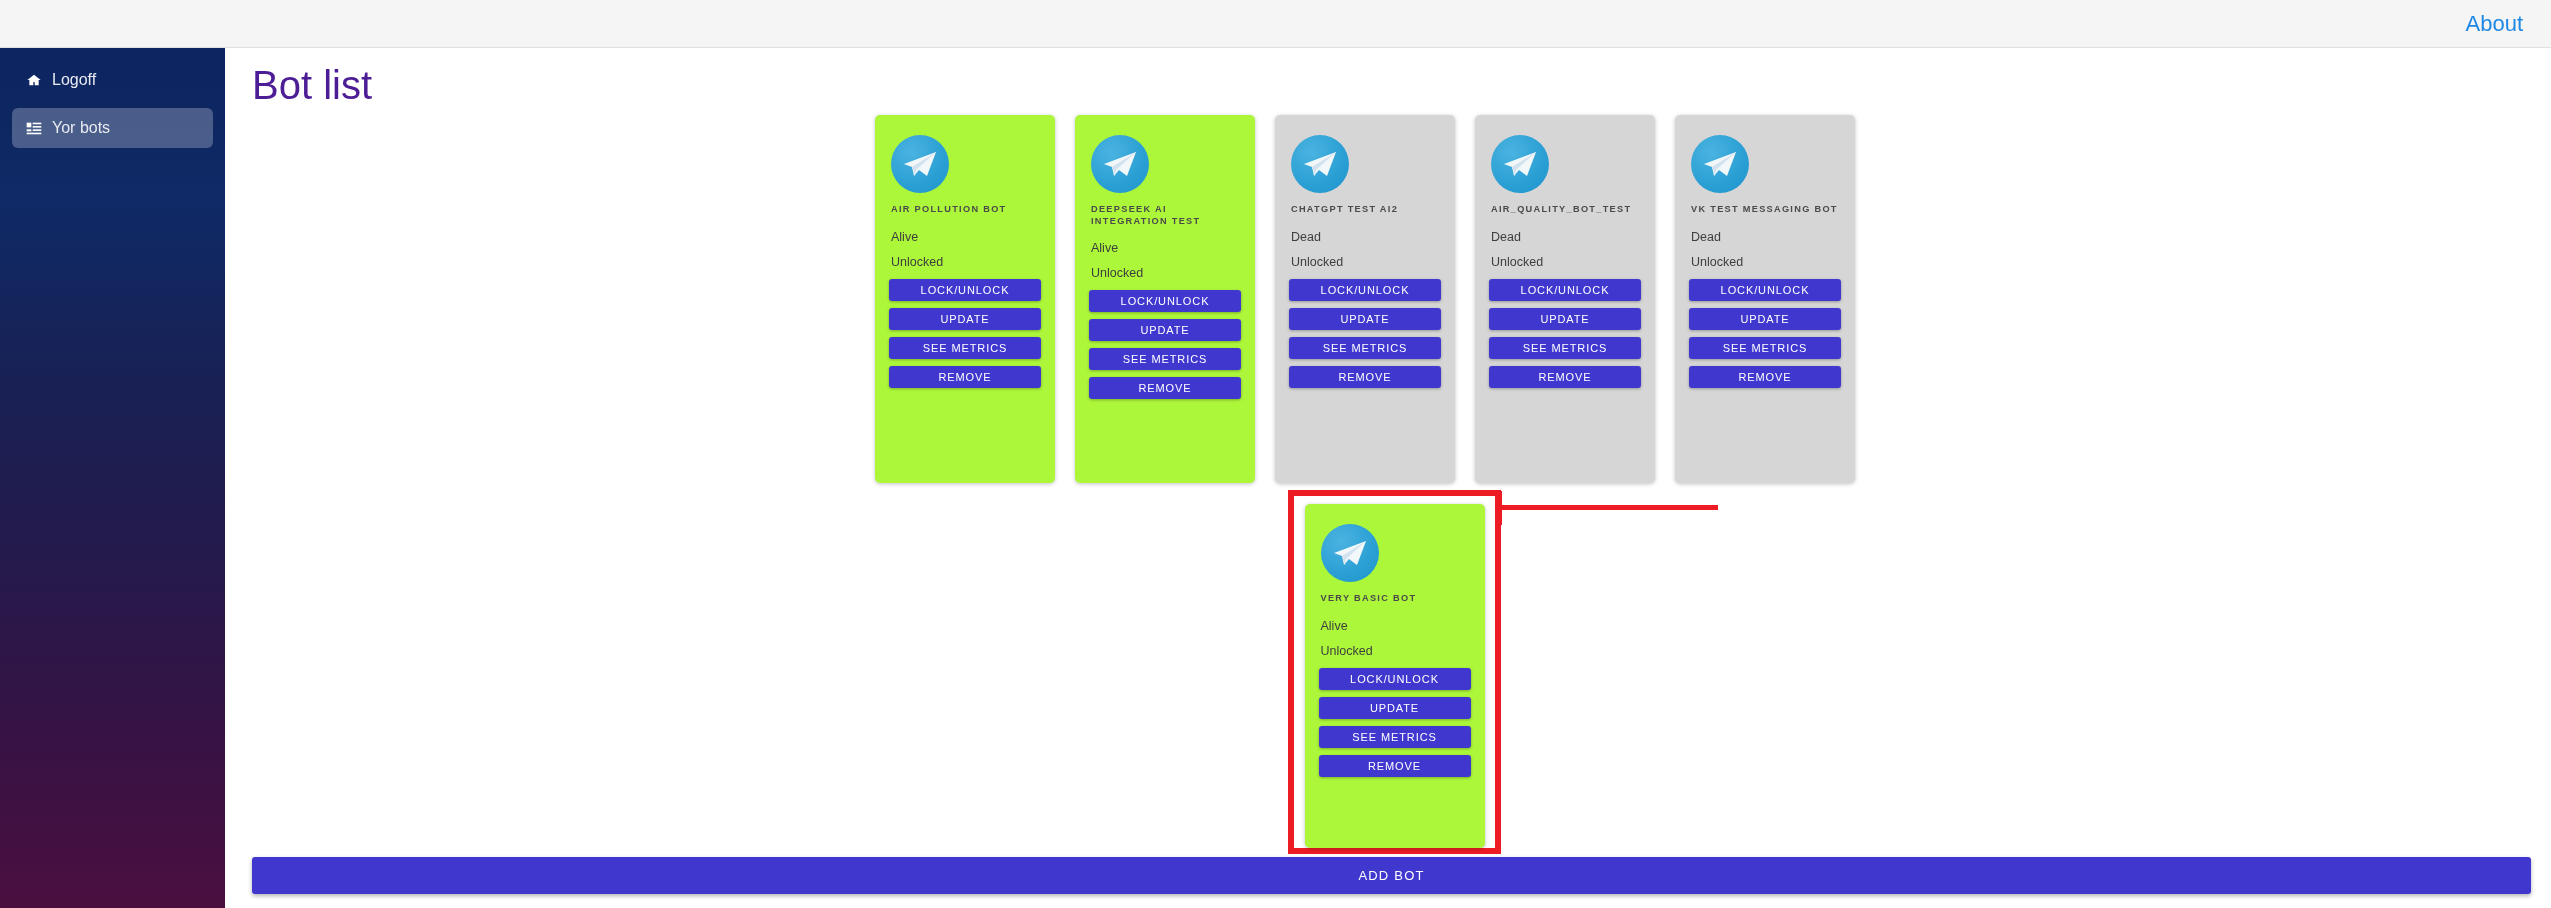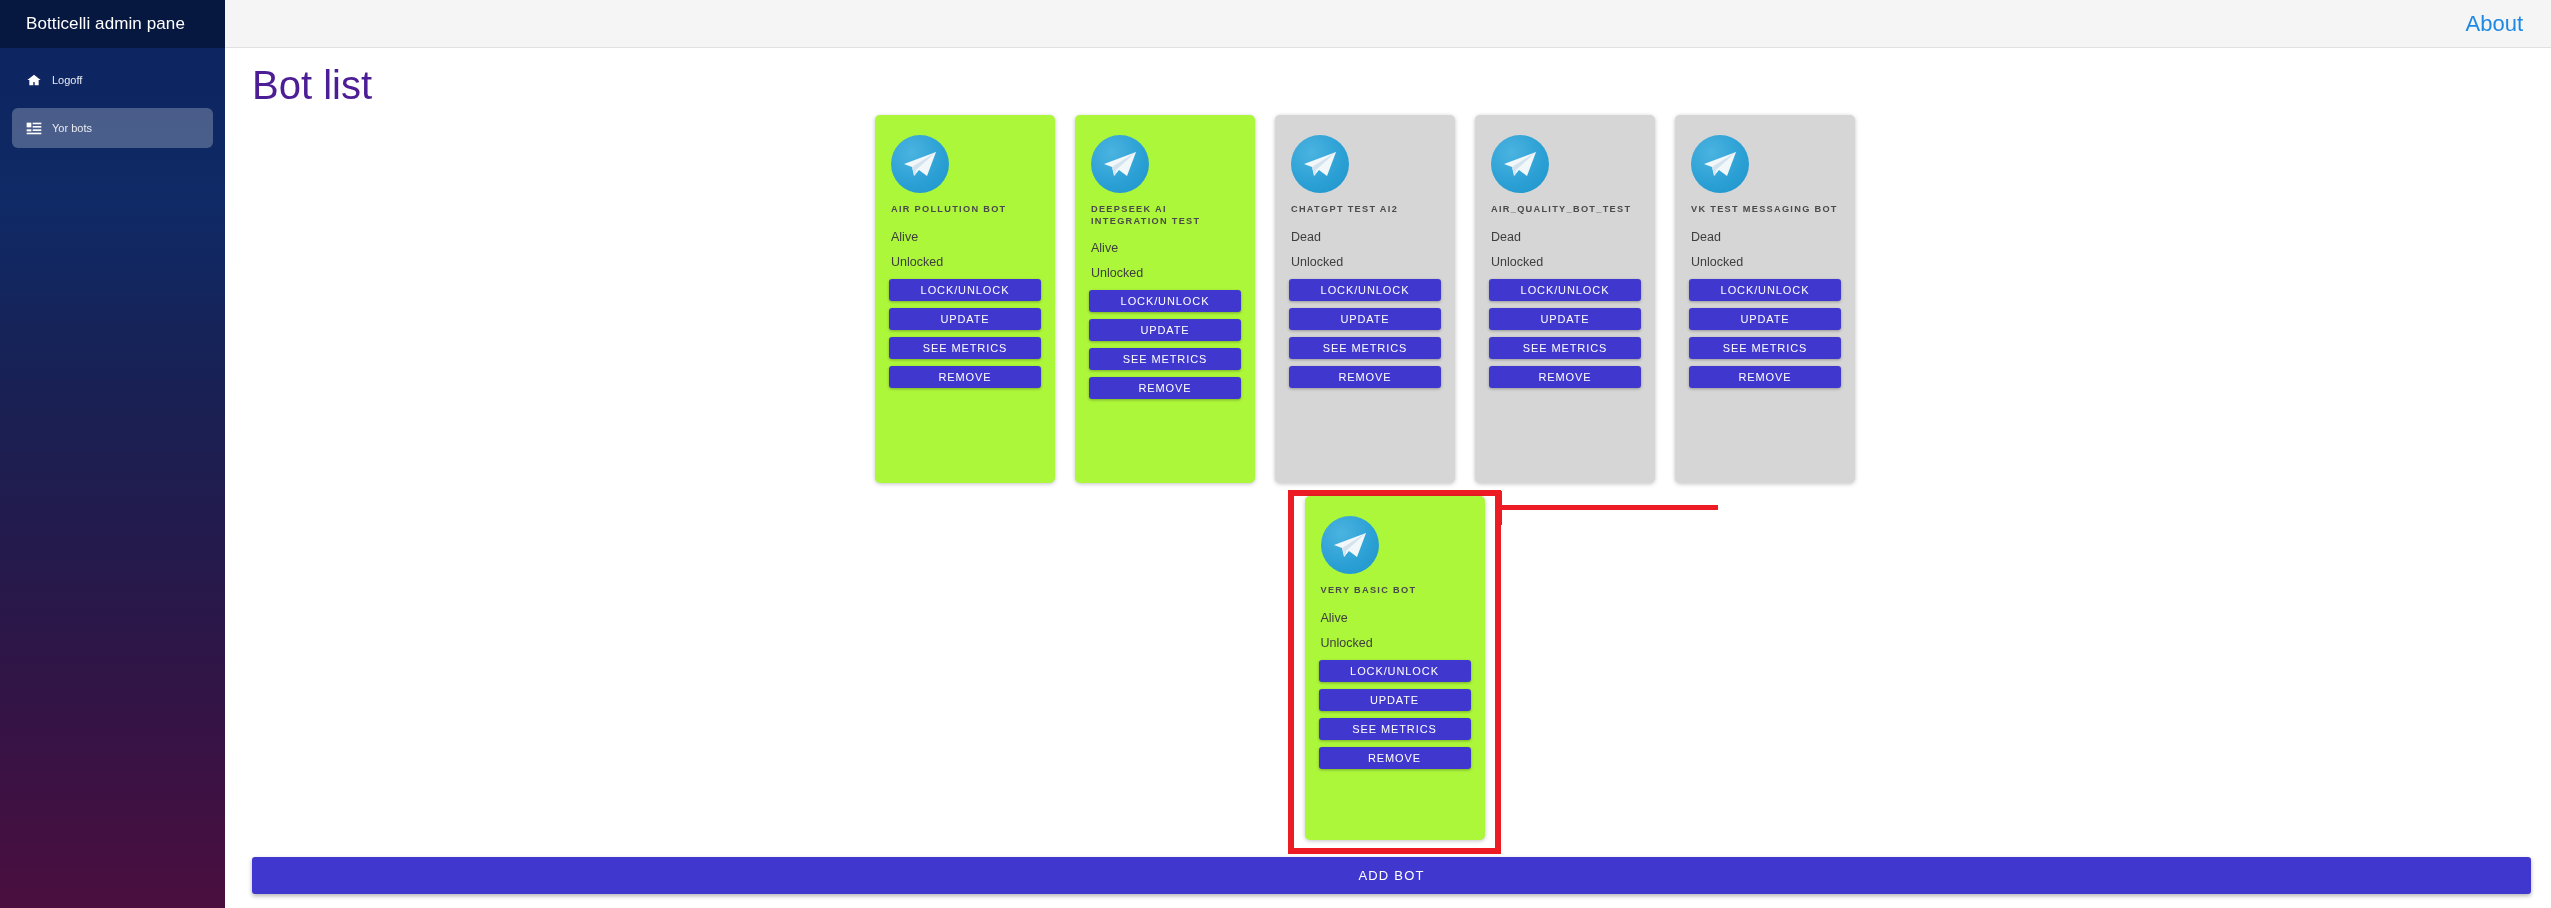--- a/index.html
+++ b/index.html
@@ -38,21 +38,21 @@
         #0f2a66 18%,
         #182155 38%,
         #241a4c 58%,
         #351345 78%,
         #4a0f3f 100%);
   }
   .nav-item {
     display: flex; align-items: center;
     height: 40px; margin: 0 12px;
     border-radius: 6px;
-    color: #e8eaf1; font-size: 11px;
+    color: #e8eaf1; font-size: 16px;
     padding-left: 14px;
     cursor: pointer;
   }
   .nav-item.first { margin-top: 12px; }
   .nav-item.active { background: rgba(255,255,255,.25); margin-top: 8px; }
   .nav-ico { width: 26px; display: flex; align-items: center; }
   .nav-ico svg { display: block; }
 
   
   .content { position: absolute; left: 225px; top: 48px; width: 2326px; height: 860px; }
@@ -104,20 +104,21 @@
     margin: 0 2px;
   }
 
   
   .highlight-box {
     position: absolute; left: 1063px; top: 442px;
     width: 213px; height: 364px;
     border: 6px solid #ed1c24;
     background: #ffffff;
     display: flex; align-items: flex-start; justify-content: center;
+    padding-top: 8px;
   }
   .highlight-box .card { width: 180px; min-height: 344px; }
 
   .leader {
     position: absolute; left: 1276px; top: 457px;
     width: 217px; height: 5px; background: #ed1c24;
   }
   .leader-cap {
     position: absolute; left: 1272px; top: 443px;
     width: 5px; height: 34px; background: #ed1c24;
@@ -134,21 +135,20 @@
     background: #4038ce; color: #fff; border: none; border-radius: 3px;
     font-size: 13px; letter-spacing: 1.2px;
     font-family: "Liberation Sans", sans-serif;
     cursor: pointer; box-shadow: 0 2px 4px rgba(0,0,0,.3); margin-top: 48px;
   }
 </style>
 </head>
 <body>
 
 <div class="topbar">
-  <div class="brand">Botticelli admin pane</div>
   <a class="about-link">About</a>
 </div>
 
 <div class="sidebar">
   <div class="nav-item first">
     <span class="nav-ico">
       <svg width="16" height="16" viewBox="0 0 24 24" fill="#ffffff">
         <path d="M12 4 2 12h3v8h6v-5h2v5h6v-8h3z"></path>
       </svg>
     </span>

